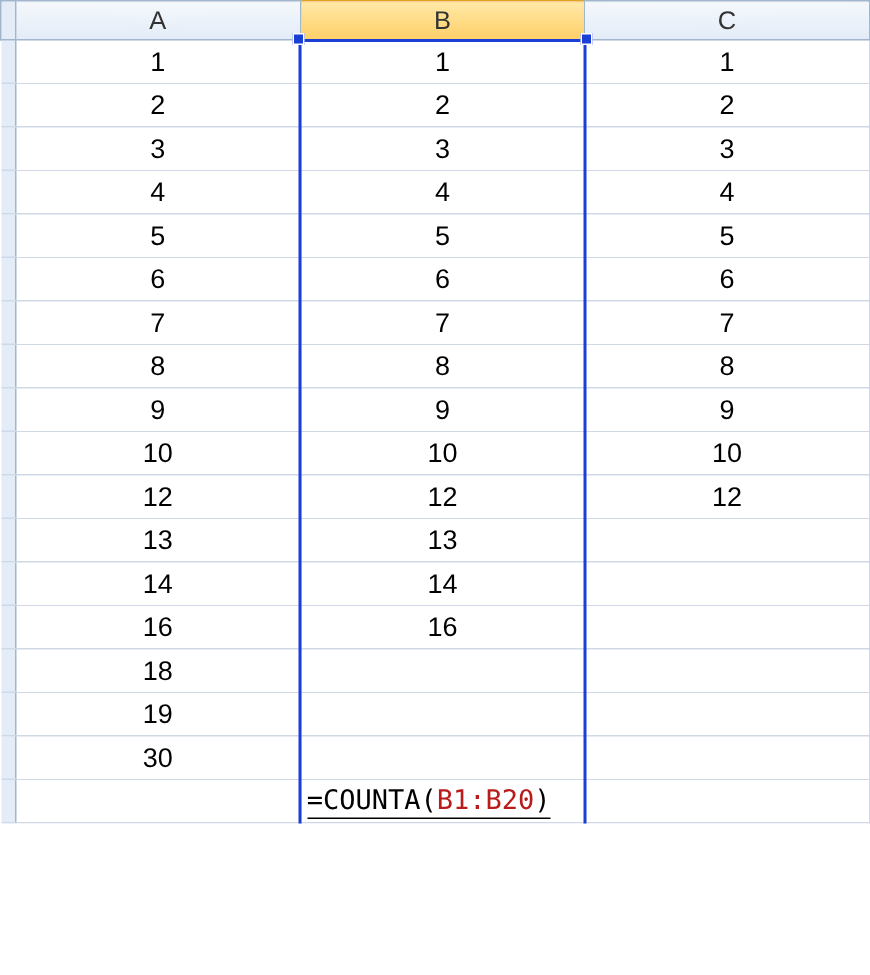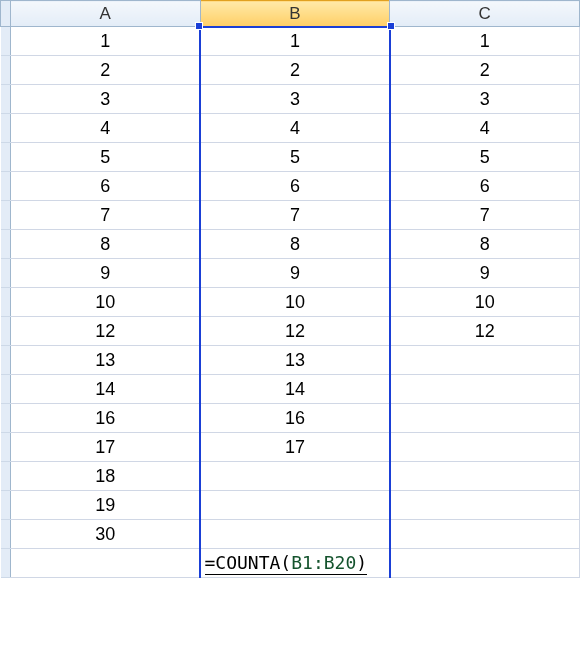--- a/index.html
+++ b/index.html
@@ -59,21 +59,21 @@
       font-size: 18px;
       border-top: 1px solid #d0d7e5;
       border-bottom: 1px solid #d0d7e5;
     }
     .formula-text {
       border-bottom: 1px solid #000;
       display: inline-block;
       line-height: 22px;
     }
     .formula-ref {
-      color: #14532d;
+      color: #b91c1c;
     }
     .selection-overlay {
       position: absolute;
       border: 2px solid #1a3fd6;
       pointer-events: none;
       z-index: 10;
     }
     .selection-handle {
       position: absolute;
       width: 8px;
@@ -182,26 +182,20 @@
     <tr>
           <td class="row-gutter"></td>
           <td class="cell col-a">14</td>
           <td class="cell col-b">14</td>
           <td class="cell col-c"></td>
         </tr>
     <tr>
           <td class="row-gutter"></td>
           <td class="cell col-a">16</td>
           <td class="cell col-b">16</td>
-          <td class="cell col-c"></td>
-        </tr>
-    <tr>
-          <td class="row-gutter"></td>
-          <td class="cell col-a">17</td>
-          <td class="cell col-b">17</td>
           <td class="cell col-c"></td>
         </tr>
     <tr>
           <td class="row-gutter"></td>
           <td class="cell col-a">18</td>
           <td class="cell col-b"></td>
           <td class="cell col-c"></td>
         </tr>
     <tr>
           <td class="row-gutter"></td>

